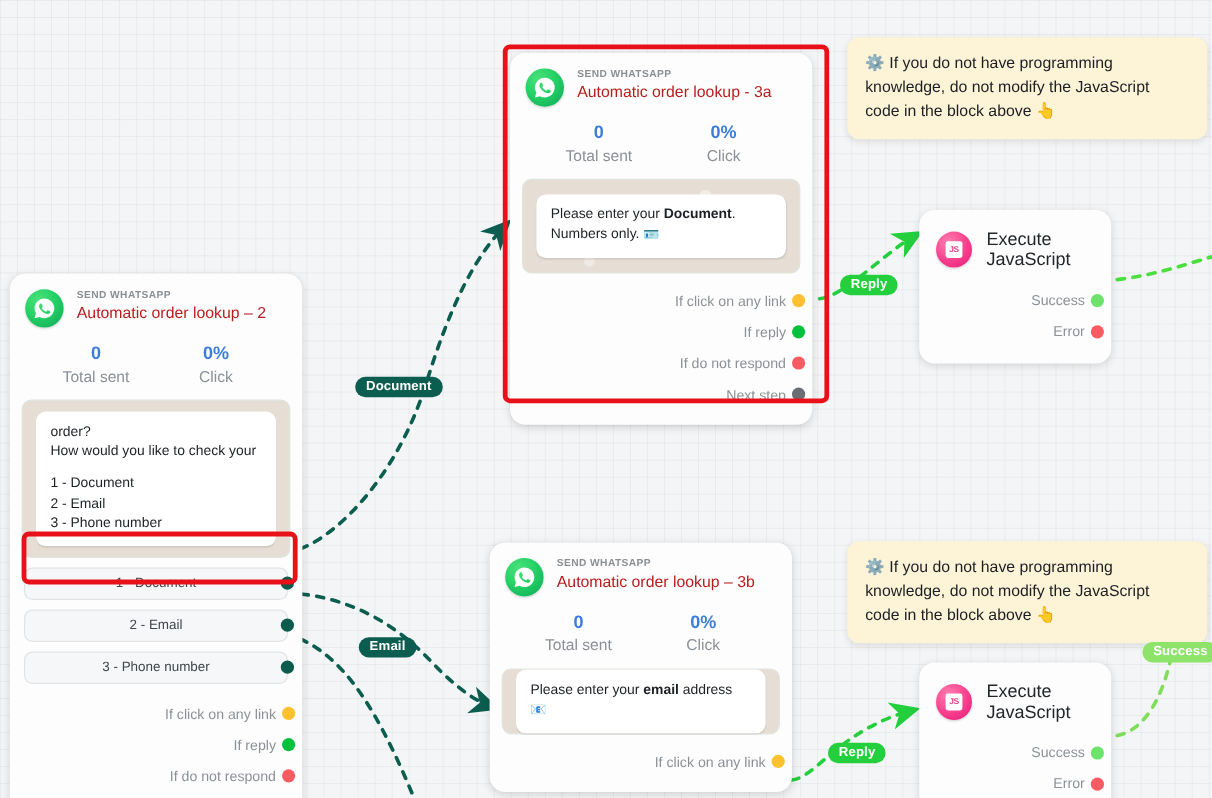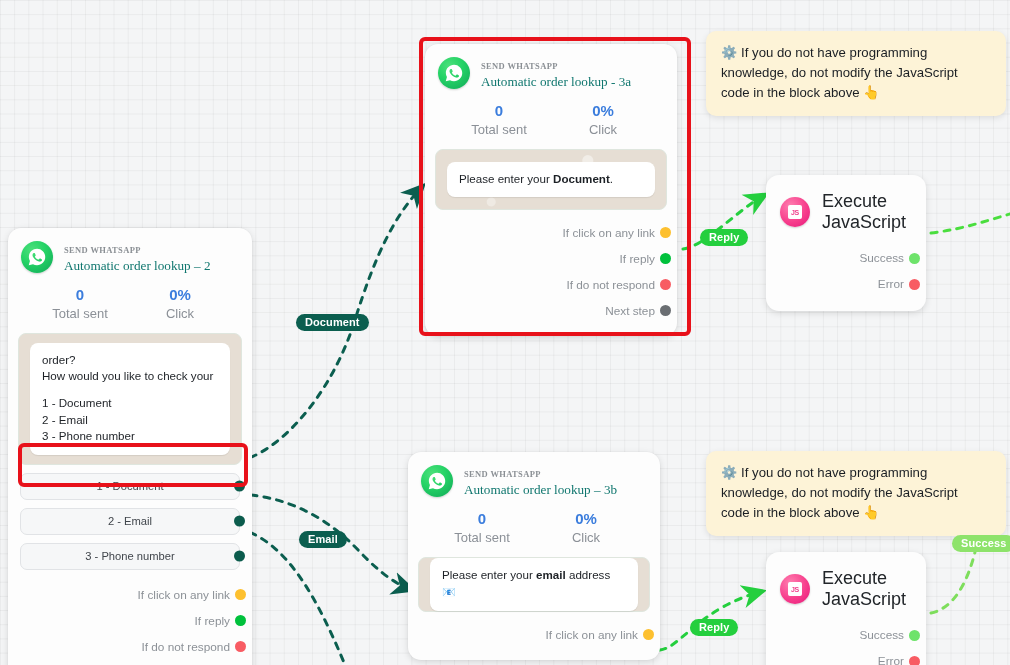--- a/index.html
+++ b/index.html
@@ -27,31 +27,31 @@
     border-radius: 13px;
     box-shadow: 0 2px 7px rgba(0,0,0,0.13), 0 0 0 0.5px rgba(0,0,0,0.03);
   }
   .sel-ring {
     position: absolute;
     border: 4px solid #e8111a;
     border-radius: 6px;
     pointer-events: none;
   }
 
-  .node-head { display: flex; align-items: flex-end; padding: 13px 16px 4px 13px; font-family: Liberation Serif, serif; }
+  .node-head { display: flex; align-items: flex-start; padding: 13px 16px 4px 13px; }
   .wa-icon {
     width: 32px; height: 32px; border-radius: 50%;
     background: radial-gradient(circle at 35% 28%, #4ce07b 0%, #25d366 42%, #0fa757 100%);
     flex: 0 0 auto; position: relative;
     box-shadow: 0 1px 2px rgba(0,0,0,0.18);
   }
   .wa-icon svg { position: absolute; left: 6px; top: 6px; }
   .head-text { margin-left: 11px; line-height: 1.15; }
   .head-kicker { font-size: 8.5px; color: #8a8f94; letter-spacing: 0.35px; font-weight: 700; }
-  .head-title { font-size: 13.2px; color: #0f766e; margin-top: 2px; }
+  .head-title { font-size: 13.2px; color: #b91c1c; margin-top: 2px; }
 
   .stats { display: flex; padding: 10px 22px 4px 22px; }
   .stat { flex: 1; text-align: center; }
   .stat-num { font-size: 15px; font-weight: 700; color: #3b7ddd; line-height: 1.1; }
   .stat-lbl { font-size: 13px; color: #8b9097; margin-top: 2px; }
 
   .bubble-wrap {
     margin: 8px 10px 4px 10px;
     border-radius: 8px;
     padding: 9px 11px;
@@ -112,21 +112,21 @@
   .js-head { display:flex; align-items:center; padding: 16px 14px 6px 14px; }
   .js-icon {
     width: 30px; height: 30px; border-radius: 50%;
     background: radial-gradient(circle at 35% 30%, #ff7fb0 0%, #f73e8c 55%, #e5177a 100%);
     display:flex; align-items:center; justify-content:center; flex:0 0 auto;
     box-shadow: 0 1px 2px rgba(0,0,0,0.18);
   }
   .js-badge { background:#fff; width:14px; height:14px; border-radius:2px;
               font-size:7px; font-weight:700; color:#f0408c;
               display:flex; align-items:center; justify-content:center; letter-spacing:-0.3px;}
-  .js-title { margin-left: 12px; font-size: 18px; color: #22262a; }
+  .js-title { margin-left: 12px; font-size: 15px; color: #22262a; }
 
   
   .note {
     position: absolute;
     background: #fdf3d7;
     border-radius: 10px;
     padding: 12px 15px 13px 15px;
     font-size: 13.2px;
     line-height: 1.52;
     color: #1b1f24;
@@ -275,20 +275,24 @@
         <div class="stat-num">0%</div>
         <div class="stat-lbl">Click</div>
       </div>
     </div>
 
     <div class="bubble-wrap" style="padding:12px 11px;">
       <div class="bubble">
         <div>
           <span>Please enter your </span><b>Document</b><span>.</span>
         </div>
+        <div>
+          <span>Numbers only.</span>
+          <span class="tiny-emoji">🪪</span>
+        </div>
       </div>
     </div>
 
     <div class="outputs" style="padding-top:6px;">
       <div class="out-row">
         <span class="out-lbl">If click on any link</span>
         <span class="port p-yellow"></span>
       </div>
       <div class="out-row">
         <span class="out-lbl">If reply</span>

